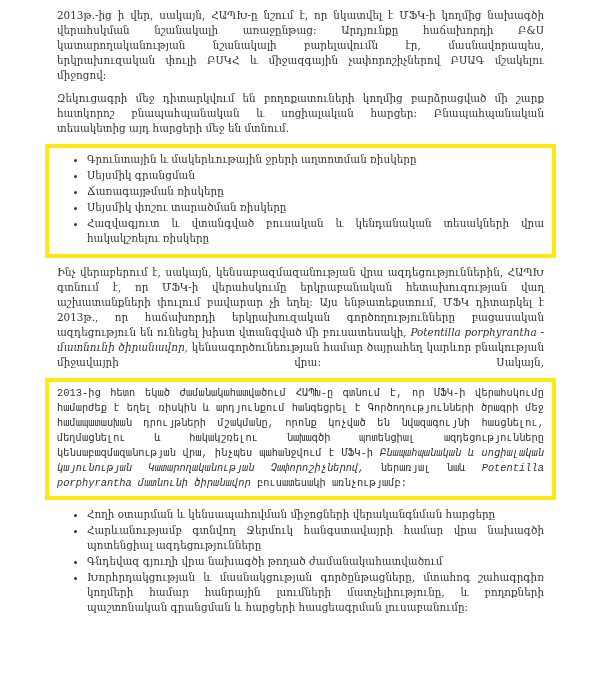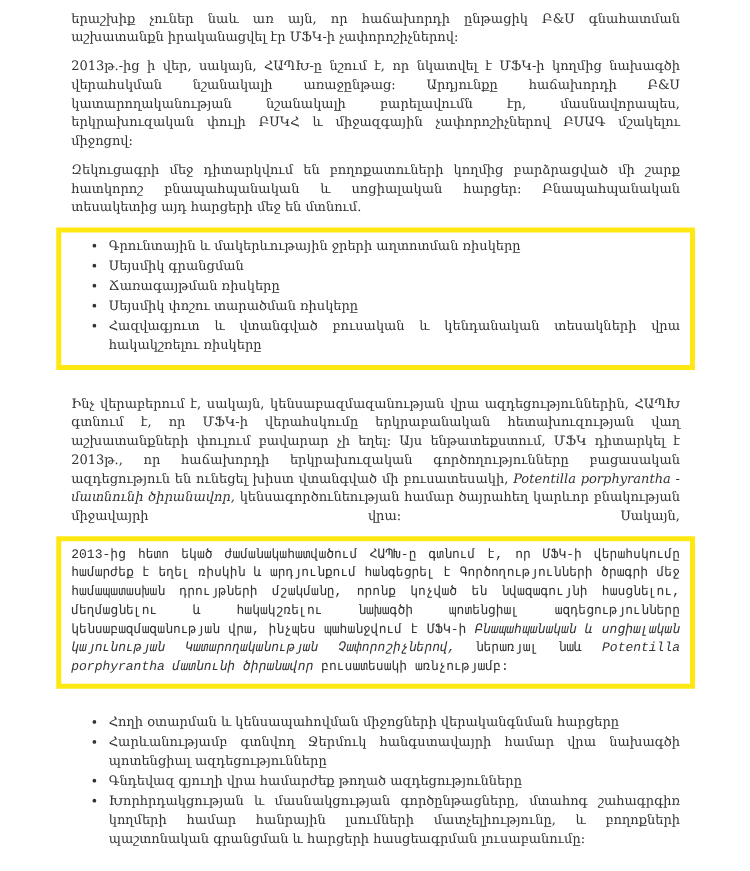--- a/index.html
+++ b/index.html
@@ -13,33 +13,32 @@
     line-height: 15px;
     color: #333333;
     overflow: hidden;
     background: #ffffff;
   }
   p.para { margin: 0 0 8px 0; text-align: justify; }
   .force-last { text-align-last: justify; }
   .no-gap { margin-bottom: 2px; }
   .hl-box {
     border: 4px solid #f97316;
-    margin: 0 -12px 20px -12px;
+    margin: 0 -12px 7px -12px;
     padding: 2px 8px 3px 8px;
   }
   .hl-box p.para { margin: 2px 0 2px 0; }
   ul.bullets { margin: 2px 0 5px 0; padding-left: 30px; }
   ul.bullets li { text-align: justify; margin: 0 0 1px 0; }
 </style>
 </head>
 <body>
 
 <div class="page" style="color: rgb(51, 51, 51);">
 
-  <p class="para">երաշխիք չուներ նաև առ այն, որ հաճախորդի ընթացիկ Բ&amp;Ս գնահատման աշխատանքն իրականացվել էր ՄՖԿ-ի չափորոշիչներով:</p>
 
   <p class="para">2013թ.-ից ի վեր, սակայն, ՀԱՊԽ-ը նշում է, որ նկատվել է ՄՖԿ-ի կողմից նախագծի վերահսկման նշանակալի առաջընթաց: Արդյունքը հաճախորդի Բ&amp;Ս կատարողականության նշանակալի բարելավումն էր, մասնավորապես, երկրախուզական փուլի ԲՍԿՀ և միջազգային չափորոշիչներով ԲՍԱԳ մշակելու միջոցով:</p>
 
   <p class="para no-gap">Զեկուցագրի մեջ դիտարկվում են բողոքատուների կողմից բարձրացված մի շարք հատկորոշ բնապահպանական և սոցիալական հարցեր: Բնապահպանական տեսակետից այդ հարցերի մեջ են մտնում.</p>
 
   <div class="hl-box" style="border-color: rgb(255, 231, 18);">
     <ul class="bullets">
       <li>Գրունտային և մակերևութային ջրերի աղտոտման ռիսկերը</li>
       <li>Սեյսմիկ գրանցման</li>
       <li>Ճառագայթման ռիսկերը</li>
@@ -51,17 +50,17 @@
   <p class="para no-gap force-last"><span>Ինչ վերաբերում է, սակայն, կենսաբազմազանության վրա ազդեցություններին, ՀԱՊԽ գտնում է, որ ՄՖԿ-ի վերահսկումը երկրաբանական հետախուզության վաղ աշխատանքների փուլում բավարար չի եղել: Այս ենթատեքստում, ՄՖԿ դիտարկել է 2013թ., որ հաճախորդի երկրախուզական գործողությունները բացասական ազդեցություն են ունեցել խիստ վտանգված մի բուսատեսակի, </span><span style="font-style: italic;">Potentilla porphyrantha - մատնունի ծիրանավոր,</span><span> կենսագործունեության համար ծայրահեղ կարևոր բնակության միջավայրի վրա: Սակայն,</span></p>
 
   <div class="hl-box" style="border-color: rgb(255, 231, 18); font-family: Liberation Mono, monospace;">
     <p class="para"><span>2013-ից հետո եկած ժամանակահատվածում ՀԱՊԽ-ը գտնում է, որ ՄՖԿ-ի վերահսկումը համարժեք է եղել ռիսկին և արդյունքում հանգեցրել է Գործողությունների ծրագրի մեջ համապատասխան դրույթների մշակմանը, որոնք կոչված են նվազագույնի հասցնելու, մեղմացնելու և հակակշռելու նախագծի պոտենցիալ ազդեցությունները կենսաբազմազանության վրա, ինչպես պահանջվում է ՄՖԿ-ի </span><span style="font-style: italic;">Բնապահպանական և սոցիալական կայունության Կատարողականության Չափորոշիչներով,</span><span> ներառյալ նաև </span><span style="font-style: italic;">Potentilla porphyrantha մատնունի ծիրանավոր</span><span> բուսատեսակի առնչությամբ:</span></p>
   </div>
 
 
   <ul class="bullets">
     <li>Հողի օտարման և կենսապահովման միջոցների վերականգնման հարցերը</li>
     <li>Հարևանությամբ գտնվող Ջերմուկ հանգստավայրի համար վրա նախագծի պոտենցիալ ազդեցությունները</li>
-    <li>Գնդեվազ գյուղի վրա համարժեք թողած ազդեցությունները</li>
+    <li>Գնդեվազ գյուղի վրա նախագծի թողած ժամանակահատվածում</li>
     <li>Խորհրդակցության և մասնակցության գործընթացները, մտահոգ շահագրգիռ կողմերի համար հանրային լսումների մատչելիությունը, և բողոքների պաշտոնական գրանցման և հարցերի հասցեագրման լուսաբանումը:</li>
   </ul>
 
 </div>
 
 </body></html>

